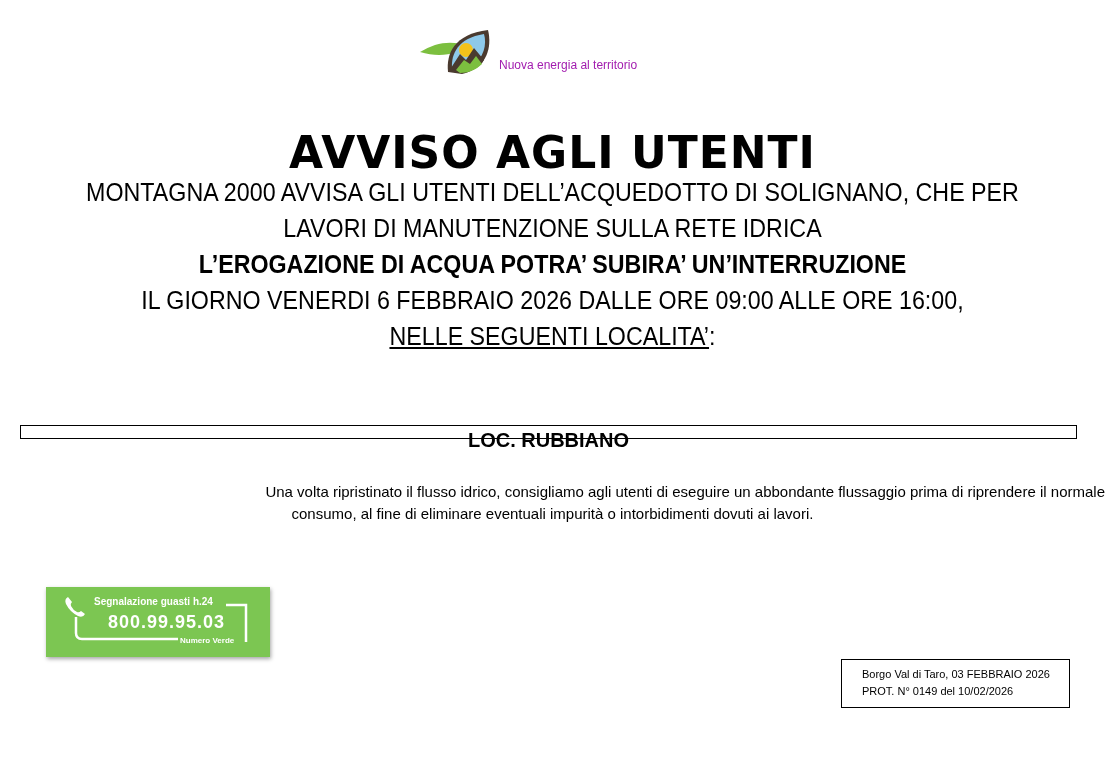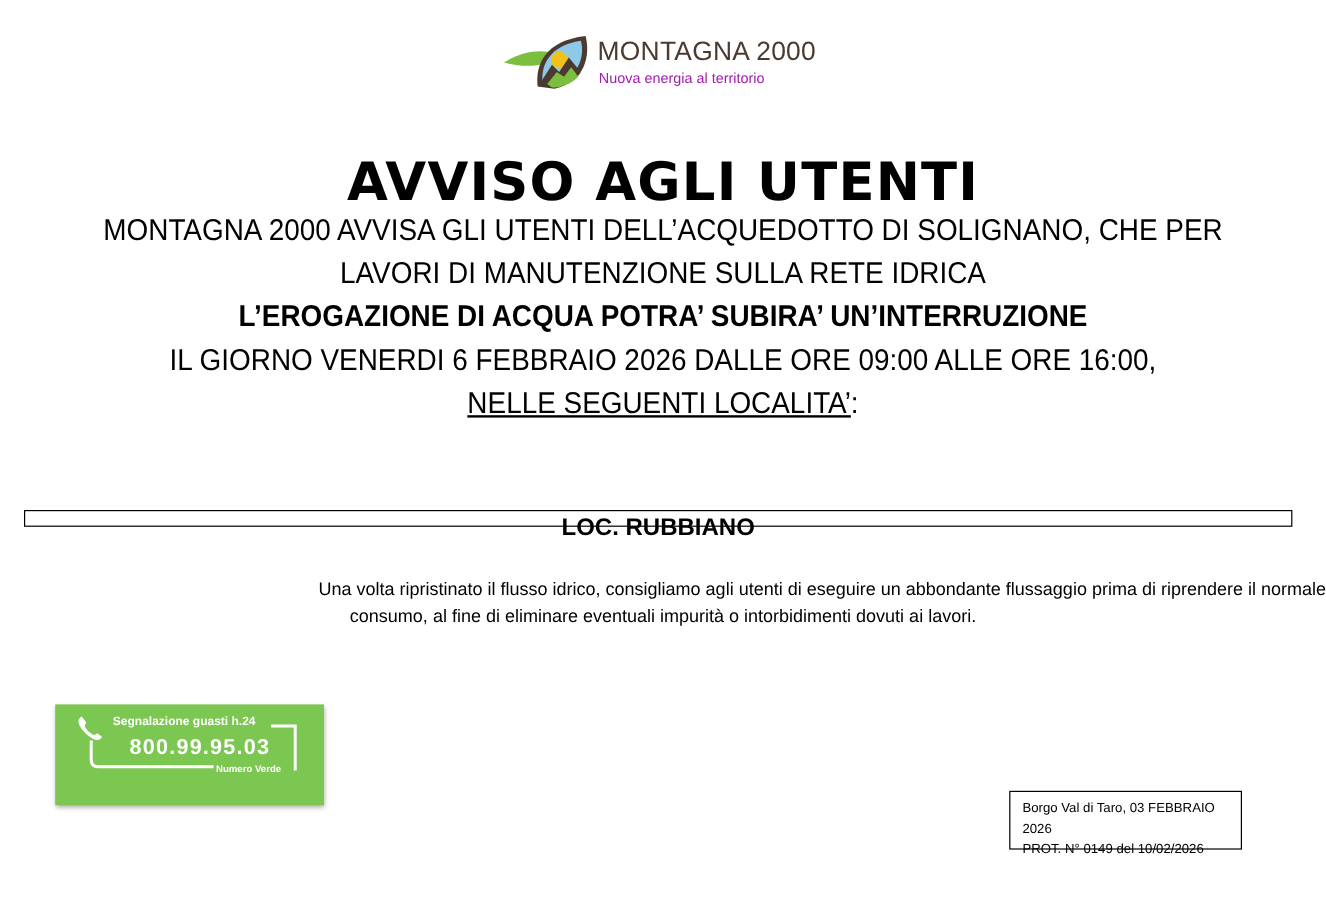--- a/index.html
+++ b/index.html
@@ -13,40 +13,39 @@
   .l1 { top: 178px; }
   .l2 { top: 214px; }
   .l3 { top: 250px; font-weight: bold; }
   .l4 { top: 286px; }
   .l5 { top: 322px; }
   .l5 .u { text-decoration: underline; }
   .loc-box { position: absolute; left: 20px; top: 425px; width: 1057px; height: 14px; border: 1px solid #000; box-sizing: border-box; text-align: center; font-weight: bold; font-size: 20px; line-height: 28px; }
   .note { position: absolute; left: 0; width: 1105px; text-align: center; font-size: 15px; }
   .n1 { top: 483px; text-align: right; }
   .n2 { top: 505px; }
-  .badge { position: absolute; left: 46px; top: 587px; width: 224px; height: 84px; background: #7cc652; box-shadow: 1px 2px 4px rgba(0,0,0,0.35); color: #fff; }
+  .badge { position: absolute; left: 46px; top: 587px; width: 224px; height: 70px; background: #7cc652; box-shadow: 1px 2px 4px rgba(0,0,0,0.35); color: #fff; }
   .badge .b-label { position: absolute; left: 48px; top: 9px; font-size: 10px; font-weight: bold; white-space: nowrap; }
   .badge .b-num { position: absolute; left: 62px; top: 25px; font-size: 18px; font-weight: bold; letter-spacing: 1px; white-space: nowrap; }
   .badge .b-verde { position: absolute; left: 134px; top: 49px; font-size: 8px; font-weight: bold; white-space: nowrap; }
   .badge svg { position: absolute; left: 0; top: 0; }
-  .stamp { position: absolute; left: 841px; top: 659px; width: 194px; height: 49px; border: 1px solid #000; box-sizing: border-box; font-size: 11px; padding: 6px 0 0 10px; line-height: 17px; }
+  .stamp { position: absolute; left: 841px; top: 659px; width: 229px; height: 49px; border: 1px solid #000; box-sizing: border-box; font-size: 11px; padding: 6px 0 0 20px; line-height: 17px; }
 </style>
 </head>
 <body>
 
 <div class="logo">
   <svg class="logo-mark" viewBox="0 0 80 54" width="80" height="54">
     <path d="M2 28 C18 18 34 16 50 22 C40 30 22 34 2 28 Z" fill="#7cbf3f"></path>
     <path d="M30 48 C28 30 36 10 70 6 C74 22 70 44 44 50 Z" fill="#4a3a2f"></path>
     <path d="M34 44 C33 30 40 14 66 10 C69 20 66 34 54 42 Z" fill="#8ec9ea"></path>
     <circle cx="48" cy="26" r="7" fill="#f3c21a"></circle>
     <path d="M33 44 L42 30 L48 36 L56 24 L66 36 C62 44 52 48 40 48 Z" fill="#4a3a2f"></path>
     <path d="M38 46 L46 36 L52 40 L58 32 L64 40 C58 46 50 49 42 49 Z" fill="#7cbf3f"></path>
   </svg>
-  <div class="logo-title">MONTAGNA 2000</div>
   <div class="logo-sub">Nuova energia al territorio</div>
 </div>
 
 <div class="title">AVVISO AGLI UTENTI</div>
 
 <div class="line l1">MONTAGNA 2000 AVVISA GLI UTENTI DELL’ACQUEDOTTO DI SOLIGNANO, CHE PER</div>
 <div class="line l2">LAVORI DI MANUTENZIONE SULLA RETE IDRICA</div>
 <div class="line l3">L’EROGAZIONE DI ACQUA POTRA’ SUBIRA’ UN’INTERRUZIONE</div>
 <div class="line l4">IL GIORNO VENERDI 6 FEBBRAIO 2026 DALLE ORE 09:00 ALLE ORE 16:00,</div>
 <div class="line l5"><span class="u">NELLE SEGUENTI LOCALITA’</span><span>:</span></div>

